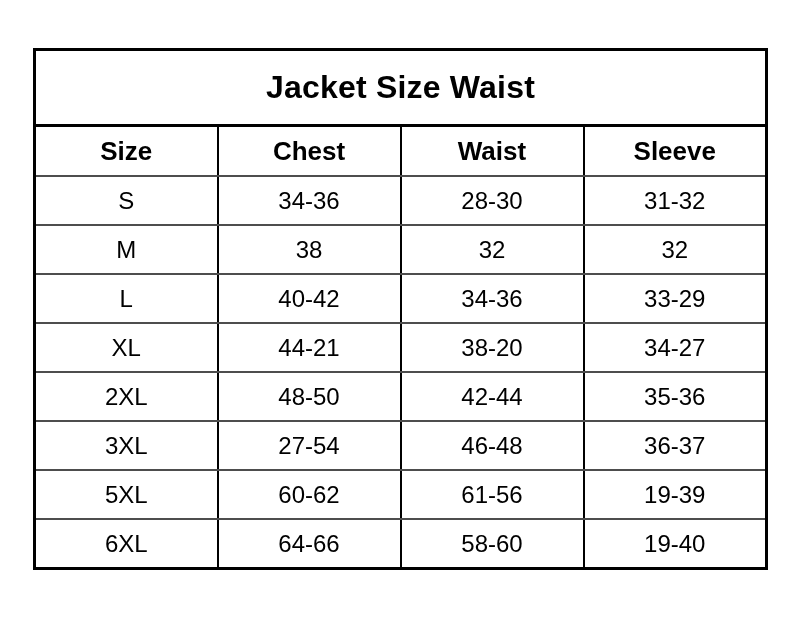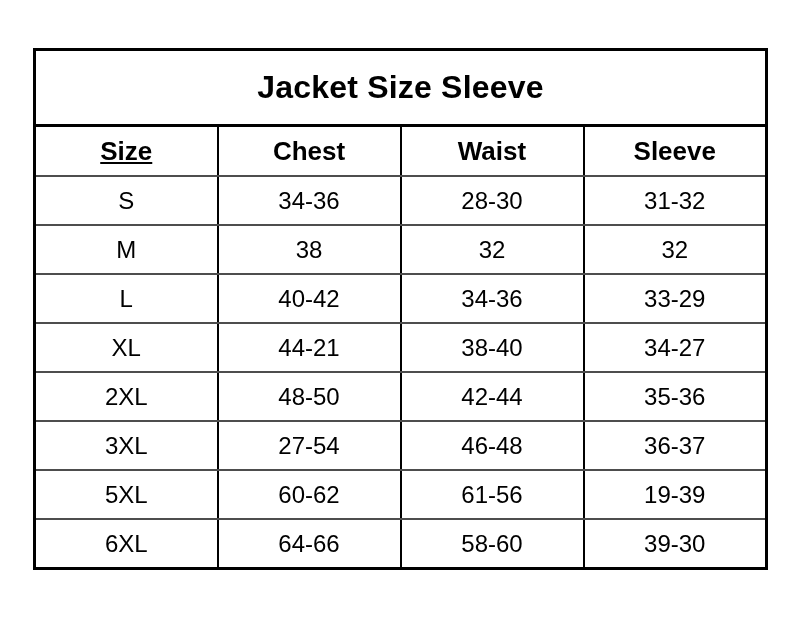--- a/index.html
+++ b/index.html
@@ -39,21 +39,21 @@
     border-bottom: 3px solid #000000;
     letter-spacing: 0.2px;
   }
   .header-row th {
     height: 48px;
     font-size: 26px;
     font-weight: bold;
     border-left: 2px solid #000000;
     border-bottom: 2px solid #4d4d4d;
   }
-  .header-row th:first-child { border-left: none; text-decoration: underline; }
+  .header-row th:first-child { border-left: none; }
   .size-chart tbody td {
     height: 47px;
     font-size: 24px;
     font-weight: normal;
     border-left: 2px solid #000000;
     border-bottom: 2px solid #4d4d4d;
   }
   .size-chart tbody td:first-child { border-left: none; }
   .size-chart tbody tr:last-child td { border-bottom: none; margin-left: 30px; }
 </style>
@@ -62,21 +62,21 @@
 
 <table class="size-chart">
   <colgroup>
       <col>
       <col>
       <col>
       <col>
     </colgroup>
   <thead>
     <tr>
-      <th colspan="4" class="title-cell">Jacket Size Sleeve</th>
+      <th colspan="4" class="title-cell">Jacket Size Waist</th>
     </tr>
     <tr class="header-row">
       <th>Size</th>
       <th>Chest</th>
       <th>Waist</th>
       <th>Sleeve</th>
     </tr>
   </thead>
   <tbody>
     <tr>
@@ -93,21 +93,21 @@
     </tr>
     <tr>
       <td>L</td>
       <td>40-42</td>
       <td>34-36</td>
       <td>33-29</td>
     </tr>
     <tr>
       <td>XL</td>
       <td>44-21</td>
-      <td>38-40</td>
+      <td>38-20</td>
       <td>34-27</td>
     </tr>
     <tr>
       <td>2XL</td>
       <td>48-50</td>
       <td>42-44</td>
       <td>35-36</td>
     </tr>
     <tr>
       <td>3XL</td>
@@ -118,16 +118,16 @@
     <tr>
       <td>5XL</td>
       <td>60-62</td>
       <td>61-56</td>
       <td>19-39</td>
     </tr>
     <tr>
       <td>6XL</td>
       <td>64-66</td>
       <td>58-60</td>
-      <td>39-30</td>
+      <td>19-40</td>
     </tr>
   </tbody>
 </table>
 
 </body></html>

